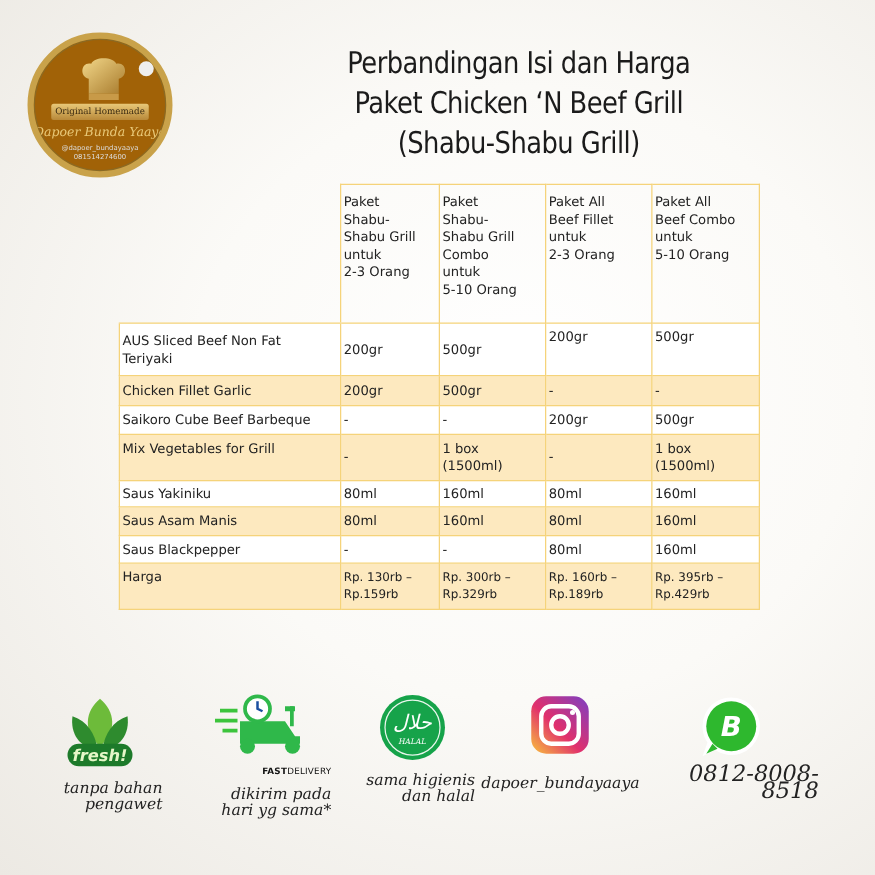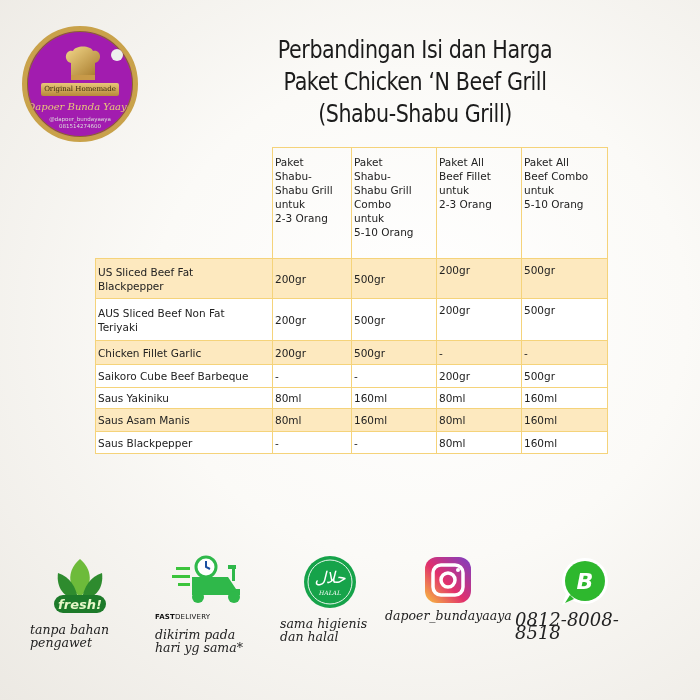--- a/index.html
+++ b/index.html
@@ -1,41 +1,41 @@
 <!DOCTYPE html>
 <html><head>
 <meta charset="utf-8">
 <style>
   html,body{margin:0;padding:0;}
   body{width:700px;height:700px;overflow:hidden;position:relative;
     background:radial-gradient(ellipse at 60% 45%, #ffffff 0%, #fbfaf7 45%, #ece9e3 100%);
     font-family:"DejaVu Sans", sans-serif;}
   .logo{position:absolute;left:22px;top:26px;width:116px;height:116px;border-radius:50%;
-    background:#a21caf;border:5px solid #c9a24a;box-sizing:border-box;
+    background:#a16207;border:5px solid #c9a24a;box-sizing:border-box;
     box-shadow:0 0 0 1px #8a6a24 inset;overflow:hidden;}
   .hat{position:absolute;left:36px;top:14px;width:40px;height:36px;}
   .ribbon{position:absolute;left:14px;top:52px;width:78px;height:13px;background:linear-gradient(#e8c878,#b8893a);
     border-radius:2px;font-size:7px;color:#3a2a10;text-align:center;line-height:13px;font-family:"DejaVu Serif",serif;}
   .brand{position:absolute;left:0;width:106px;top:70px;text-align:center;font-family:"DejaVu Serif",serif;
     font-style:italic;font-size:10px;color:#e8c878;}
   .handle{position:absolute;left:0;width:106px;top:85px;text-align:center;font-size:5.5px;color:#ddd;line-height:7px;}
   .badge{position:absolute;right:10px;top:18px;width:12px;height:12px;border-radius:50%;background:#eee;}
   .title{position:absolute;left:232px;top:34px;width:366px;text-align:center;
     font-family:"DejaVu Sans", sans-serif;font-size:24px;line-height:32px;color:#1b1b1b;letter-spacing:-0.5px;transform:scaleX(0.86);transform-origin:center;}
   table{position:absolute;left:95px;top:147px;border-collapse:collapse;
     font-family:"DejaVu Sans", sans-serif;font-size:10.5px;color:#222;table-layout:fixed;width:512px;}
   td,th{border:1px solid #f5d37a;text-align:left;padding:0 2px;font-weight:normal;line-height:14px;}
   th{vertical-align:top;padding-top:7px;background:transparent;}
   th.empty{border:none;border-bottom:1px solid #f5d37a;}
   tr.odd td{background:#fde9bf;}
   tr.even td{background:#ffffff;}
   td.top{vertical-align:top;padding-top:4px;}
   td.price{font-size:9.5px;line-height:13px;}
   .features{position:absolute;top:555px;left:0;width:700px;height:120px;}
-  .feat{position:absolute;text-align:left;font-family:"DejaVu Serif",serif;font-style:italic;font-size:12.5px;line-height:13px;color:#222;}
+  .feat{position:absolute;text-align:right;font-family:"DejaVu Serif",serif;font-style:italic;font-size:12.5px;line-height:13px;color:#222;}
   .icon{margin:0 auto 4px auto;display:block;}
   .fd{font-family:"DejaVu Sans",sans-serif;font-style:normal;font-size:7px;color:#111;margin:0 0 4px 0;letter-spacing:0.2px;}
   .fd b{font-weight:bold;}
 </style>
 </head>
 <body>
 
 <div class="logo">
   <svg class="hat" viewBox="0 0 40 36">
     <defs>
@@ -94,74 +94,96 @@
           <div>untuk</div>
           <div>2-3 Orang</div>
     </th>
     <th>
       <div>Paket All</div>
           <div>Beef Combo</div>
           <div>untuk</div>
           <div>5-10 Orang</div>
     </th>
   </tr>
-  <tr class="odd" style="height:40px">
+  <tr class="even" style="height:42px">
     <td>
-          <div>US Sliced Beef Fat</div>
-          <div>Blackpepper</div>
+          <div>AUS Sliced Beef Non Fat</div>
+          <div>Teriyaki</div>
         </td>
     <td>200gr</td>
     <td>500gr</td>
     <td class="top">200gr</td>
     <td class="top">500gr</td>
   </tr>
-  <tr class="even" style="height:42px">
-    <td>
-          <div>AUS Sliced Beef Non Fat</div>
-          <div>Teriyaki</div>
-        </td>
-    <td>200gr</td>
-    <td>500gr</td>
-    <td class="top">200gr</td>
-    <td class="top">500gr</td>
-  </tr>
   <tr class="odd" style="height:24px">
     <td>Chicken Fillet Garlic</td>
     <td>200gr</td>
     <td>500gr</td>
     <td>-</td>
     <td>-</td>
   </tr>
   <tr class="even" style="height:23px">
     <td>Saikoro Cube Beef Barbeque</td>
     <td>-</td>
     <td>-</td>
     <td>200gr</td>
     <td>500gr</td>
   </tr>
+  <tr class="odd" style="height:37px">
+    <td class="top">Mix Vegetables for Grill</td>
+    <td>-</td>
+    <td>
+          <div>1 box</div>
+          <div>(1500ml)</div>
+        </td>
+    <td>-</td>
+    <td>
+          <div>1 box</div>
+          <div>(1500ml)</div>
+        </td>
+  </tr>
   <tr class="even" style="height:21px">
     <td>Saus Yakiniku</td>
     <td>80ml</td>
     <td>160ml</td>
     <td>80ml</td>
     <td>160ml</td>
   </tr>
   <tr class="odd" style="height:23px">
     <td>Saus Asam Manis</td>
     <td>80ml</td>
     <td>160ml</td>
     <td>80ml</td>
     <td>160ml</td>
   </tr>
   <tr class="even" style="height:22px">
     <td>Saus Blackpepper</td>
     <td>-</td>
     <td>-</td>
     <td>80ml</td>
     <td>160ml</td>
+  </tr>
+  <tr class="odd" style="height:37px">
+    <td class="top">Harga</td>
+    <td class="price">
+          <div>Rp. 130rb –</div>
+          <div>Rp.159rb</div>
+        </td>
+    <td class="price">
+          <div>Rp. 300rb –</div>
+          <div>Rp.329rb</div>
+        </td>
+    <td class="price">
+          <div>Rp. 160rb –</div>
+          <div>Rp.189rb</div>
+        </td>
+    <td class="price">
+          <div>Rp. 395rb –</div>
+          <div>Rp.429rb</div>
+        </td>
   </tr>
 </tbody>
   </table>
 
 <div class="features">
 
   <div class="feat" style="left:30px;top:0;width:100px;">
     <svg class="icon" width="64" height="64" viewBox="0 0 64 64">
       <path d="M32 4 C20 14 18 30 32 42 C46 30 44 14 32 4Z" fill="#6dbb3a"></path>
       <path d="M10 18 C8 32 16 44 30 44 C28 32 22 22 10 18Z" fill="#2e8b2e"></path>
@@ -209,21 +231,21 @@
             <stop offset="0" stop-color="#f9c23c"></stop>
             <stop offset="0.45" stop-color="#e1306c"></stop>
             <stop offset="1" stop-color="#7b3fc4"></stop>
           </linearGradient>
         </defs>
       <rect x="2" y="2" width="46" height="46" rx="12" fill="url(#ig)"></rect>
       <rect x="10" y="10" width="30" height="30" rx="8" fill="none" stroke="#fff" stroke-width="3.5"></rect>
       <circle cx="25" cy="25" r="7" fill="none" stroke="#fff" stroke-width="3.5"></circle>
       <circle cx="35" cy="15" r="2" fill="#fff"></circle>
     </svg>
-    <div style="margin-top:4px">dapoer_bundayaaya</div>
+    <div style="margin-top:14px">dapoer_bundayaaya</div>
   </div>
 
   <div class="feat" style="left:515px;top:0;width:140px;">
     <svg class="icon" width="54" height="54" viewBox="0 0 54 54">
       <path d="M27 3 A23 23 0 1 1 14 45 L4 50 L8 39 A23 23 0 0 1 27 3Z" fill="#fff"></path>
       <circle cx="27" cy="26" r="20" fill="#2eb82e"></circle>
       <path d="M12 40 L7 48 L16 44Z" fill="#2eb82e"></path>
       <text x="27" y="34" text-anchor="middle" font-family="DejaVu Sans, sans-serif" font-weight="bold" font-size="22" fill="#fff">B</text>
     </svg>
     <div style="margin-top:0;font-size:18px">0812-8008-8518</div>

